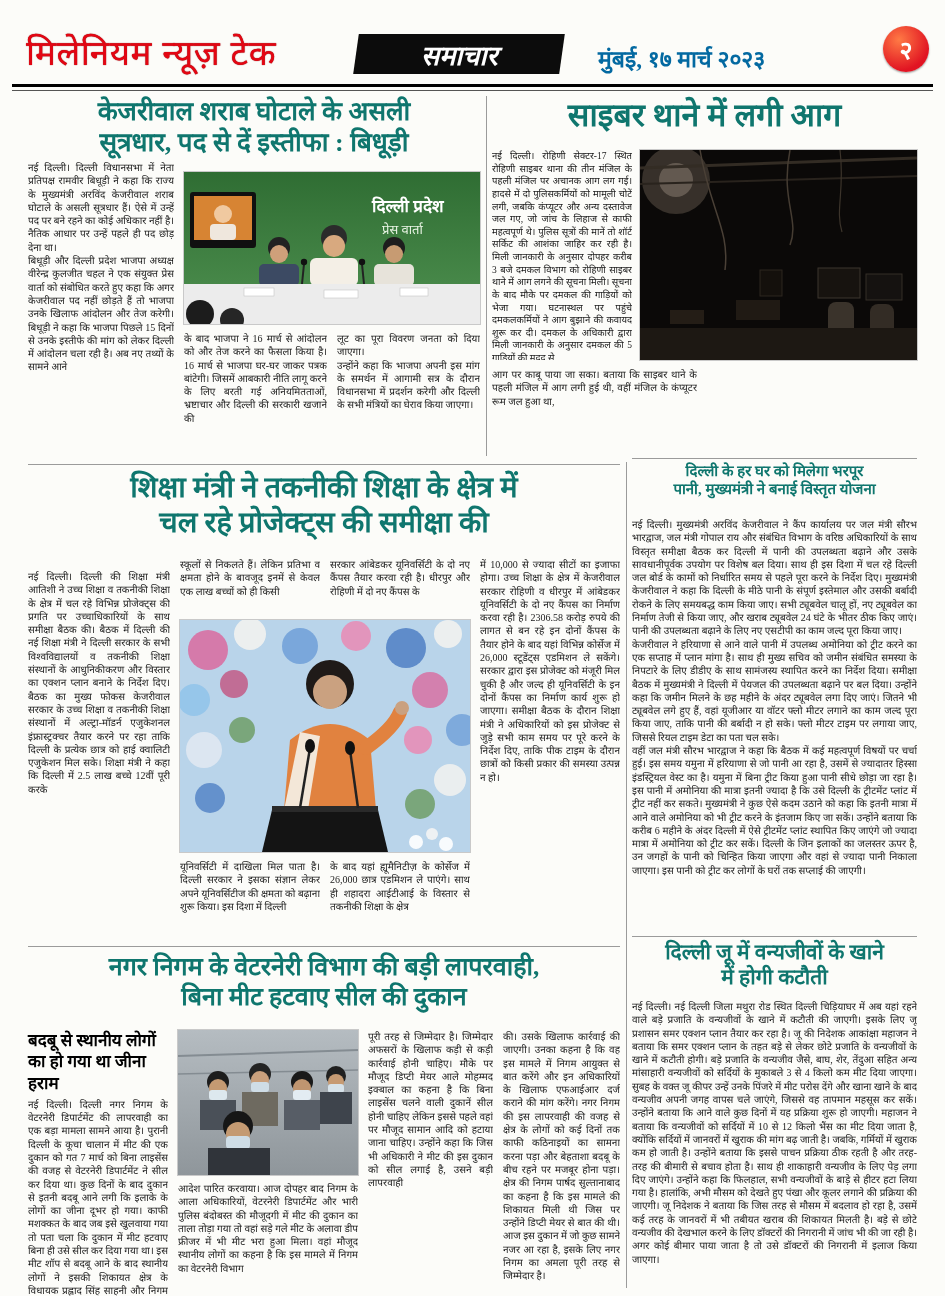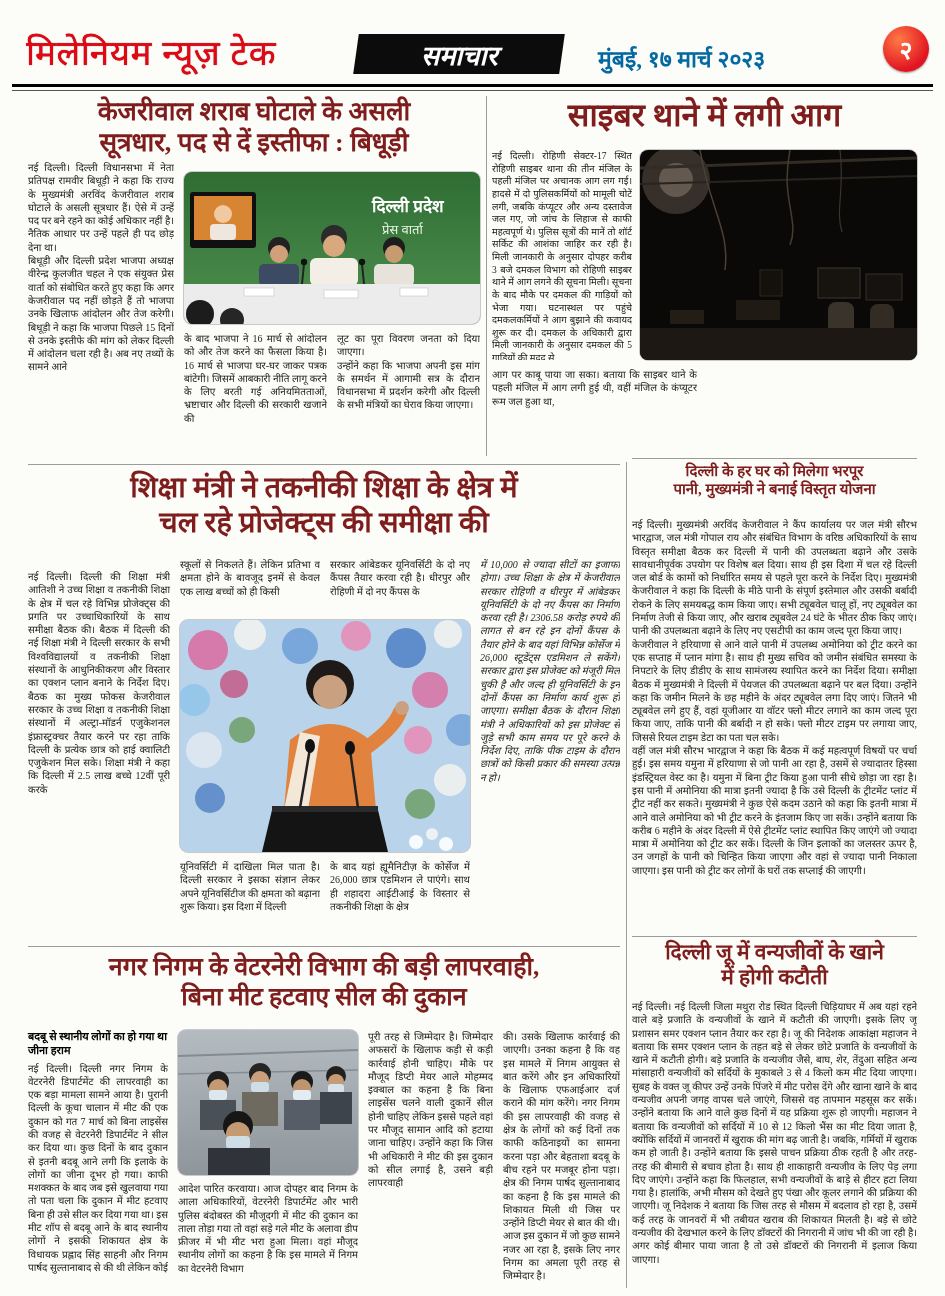--- a/index.html
+++ b/index.html
@@ -14,28 +14,28 @@
   .banner span{transform:skewX(8deg);color:#ffffff;font-style:italic;font-weight:bold;font-size:27px;}
   .dateline{left:598px;top:42px;font-size:23px;font-weight:bold;color:#0369a1;}
   .pagenum{right:16px;top:26px;width:46px;height:46px;border-radius:50%;
            background:radial-gradient(circle at 35% 30%,#ff7a45,#e11422 70%);color:#fff;
            display:flex;align-items:center;justify-content:center;font-size:25px;font-weight:bold;
            box-shadow:0 1px 2px rgba(0,0,0,.4);}
   .header-rule{left:12px;width:921px;top:84px;height:0;border-top:3px solid #000;}
   .header-rule2{left:12px;width:921px;top:90px;height:0;border-top:1px solid #555;}
   
   .article{position:absolute;}
-  .hl{margin:0;text-align:center;font-weight:bold;color:#7f1d1d;line-height:1.2;}
+  .hl{margin:0;text-align:center;font-weight:bold;color:#0f766e;line-height:1.2;}
   .hl span{display:block;}
   .bodytext{font-size:10px;line-height:1.33;text-align:justify;color:#1b1b1b;overflow:hidden;
             white-space:pre-line;}
-  .photo{background:#f0abfc;overflow:hidden;box-shadow:0 0 0 1px #c9c9c9;border-radius:8px;}
+  .photo{background:#f0abfc;overflow:hidden;box-shadow:0 0 0 1px #c9c9c9;}
   .vrule{width:1px;background:#9b9b9b;}
   .hrule{height:1px;background:#9b9b9b;}
-  .lede{font-size:11px;font-weight:bold;line-height:1.25;text-align:left;margin-bottom:4px;color:#000;}
+  .lede{font-size:17px;font-weight:bold;line-height:1.25;text-align:left;margin-bottom:4px;color:#000;}
   
   .art-a{left:28px;top:96px;width:452px;height:366px;}
   .art-a .hl{font-size:26px;}
   .a-col1{left:0;top:65px;width:146px;height:290px;}
   .a-photo{left:156px;top:76px;width:296px;height:152px;}
   .a-col2{left:156px;top:236px;width:143px;height:130px;}
   .a-col3{left:309px;top:236px;width:143px;height:130px;}
   
   .art-b{left:492px;top:96px;width:425px;height:360px;}
   .art-b .hl{font-size:32px;}
@@ -45,21 +45,21 @@
   .b-col3{left:215px;top:272px;width:210px;height:86px;}
   
   .art-c{left:28px;top:470px;width:592px;height:470px;}
   .art-c .hl{font-size:29px;}
   .c-col1{left:0;top:88px;width:142px;height:382px;margin-top:12px;}
   .c-col2top{left:152px;top:88px;width:140px;height:56px;}
   .c-col3top{left:302px;top:88px;width:140px;height:56px;}
   .c-photo{left:152px;top:150px;width:290px;height:232px;}
   .c-col2bot{left:152px;top:390px;width:140px;height:80px;}
   .c-col3bot{left:302px;top:390px;width:140px;height:80px;}
-  .c-col4{left:452px;top:88px;width:140px;height:382px;font-style:italic;}
+  .c-col4{left:452px;top:88px;width:140px;height:382px;}
   
   .art-d{left:632px;top:462px;width:285px;height:472px;}
   .art-d .hl{font-size:15px;}
   .d-body{left:0;top:56px;width:285px;height:414px;}
   
   .art-e{left:28px;top:952px;width:592px;height:336px;}
   .art-e .hl{font-size:25px;}
   .e-col1{left:0;top:78px;width:140px;height:258px;}
   .e-photo{left:150px;top:78px;width:180px;height:145px;}
   .e-col2{left:150px;top:230px;width:180px;height:106px;}

